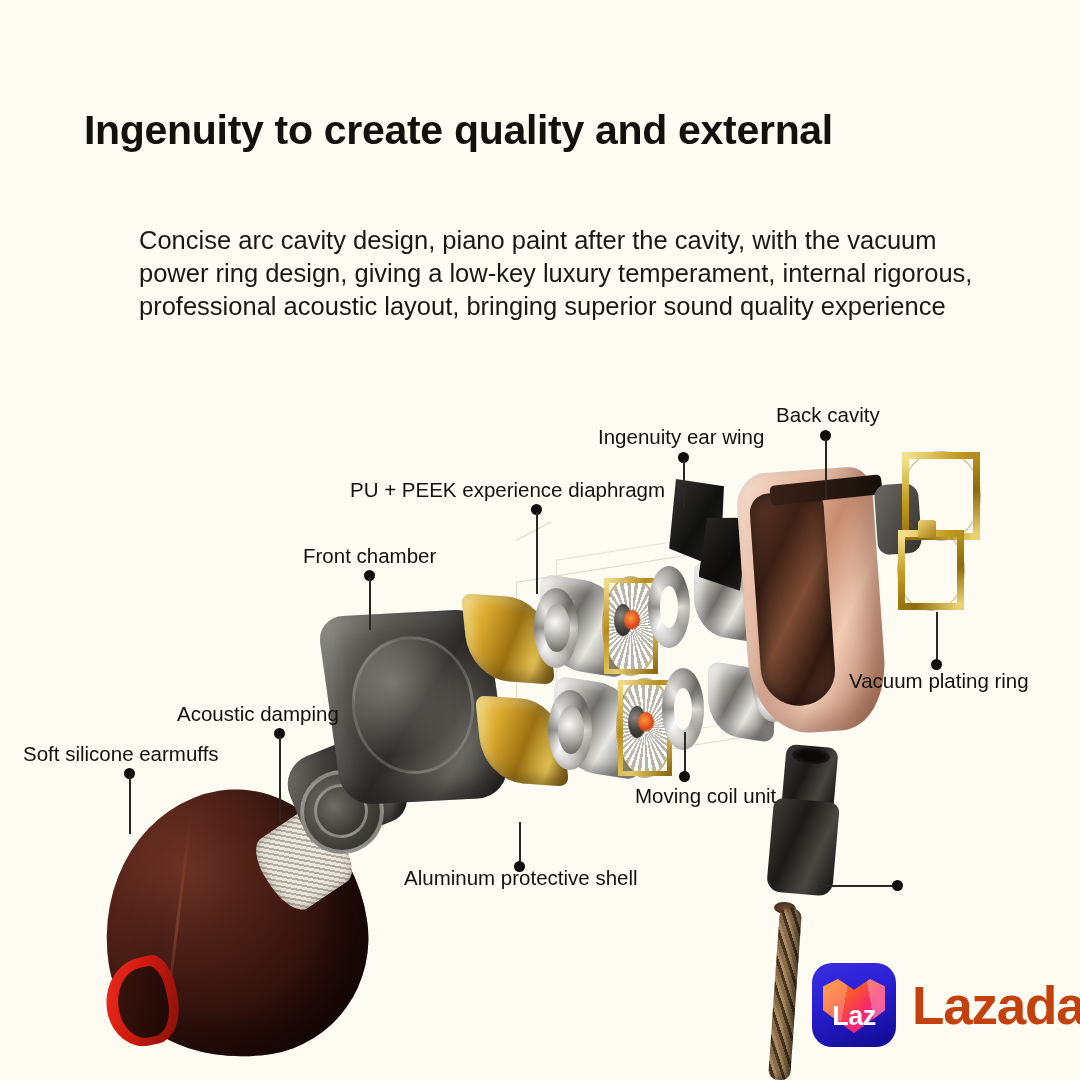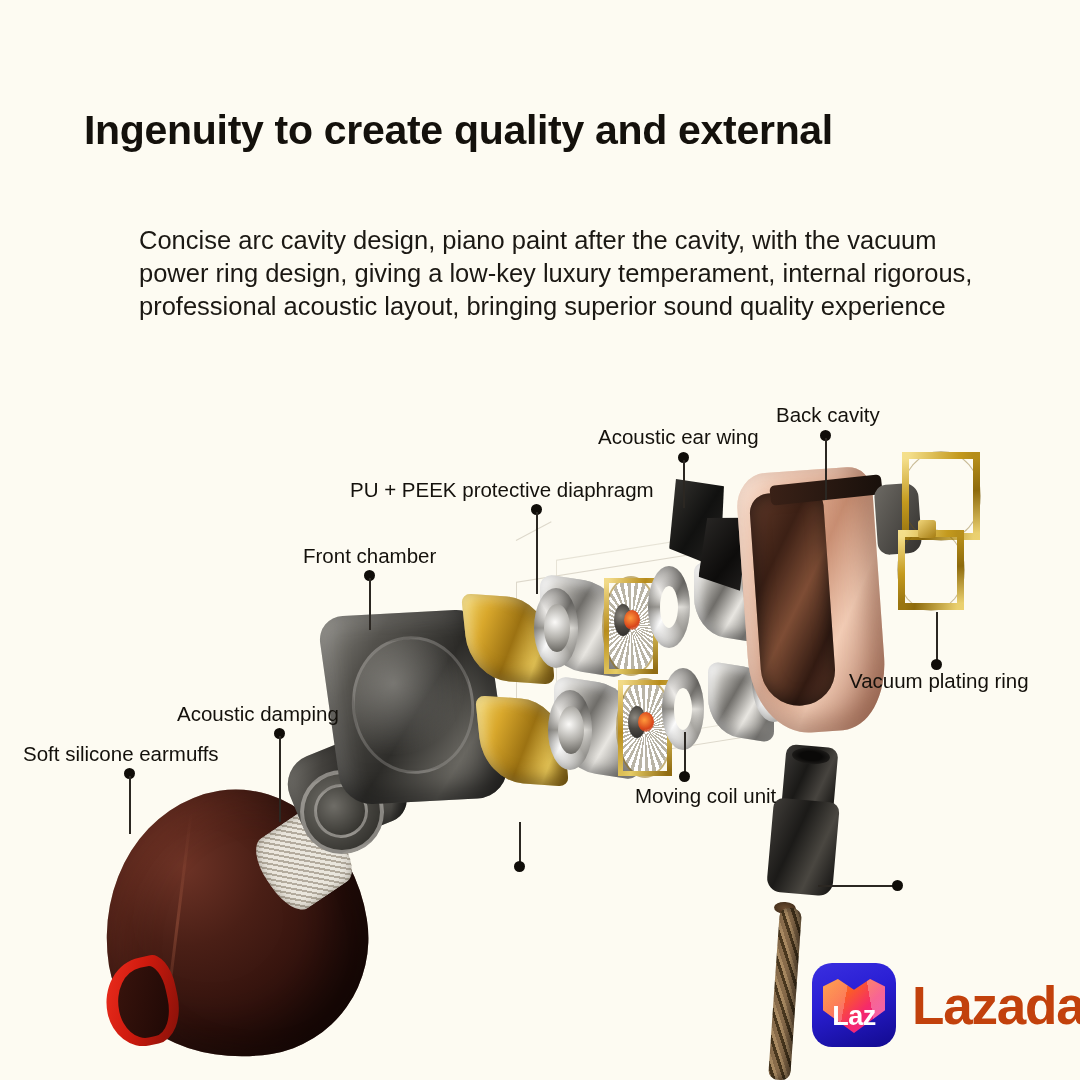--- a/index.html
+++ b/index.html
@@ -529,34 +529,35 @@
     <div class="dot" style="left:0; top:39px;"></div>
   </div>
 
   <div class="leader" style="left:818px; top:880px; width:86px; height:12px;">
     <div class="stem" style="left:0; top:5px; width:78px; height:1.6px;"></div>
     <div class="dot" style="left:74px; top:0;"></div>
   </div>
 
   <div class="callout" style="left:776px; top:402px;">Back cavity</div>
 
-  <div class="callout" style="left:598px; top:424px;">Acoustic ear wing</div>
-
-  <div class="callout" style="left:350px; top:477px;">PU + PEEK protective diaphragm</div>
+  <div class="callout" style="left:598px; top:424px;">Ingenuity ear wing</div>
+
+  <div class="callout" style="left:350px; top:477px;">PU + PEEK experience diaphragm</div>
 
   <div class="callout" style="left:303px; top:543px;">Front chamber</div>
 
   <div class="callout" style="left:849px; top:668px;">Vacuum plating ring</div>
 
   <div class="callout" style="left:177px; top:701px;">Acoustic damping</div>
 
   <div class="callout" style="left:23px; top:741px;">Soft silicone earmuffs</div>
 
   <div class="callout" style="left:635px; top:783px;">Moving coil unit</div>
 
+  <div class="callout" style="left:404px; top:865px;">Aluminum protective shell</div>
 
 
   <div id="lazada">
     <div id="laz-mark">
       <div id="laz-heart"></div>
       <div id="laz-heart-shade"></div>
       <div id="laz-text">Laz</div>
     </div>
     <div id="laz-word">Lazada</div>
   </div>

